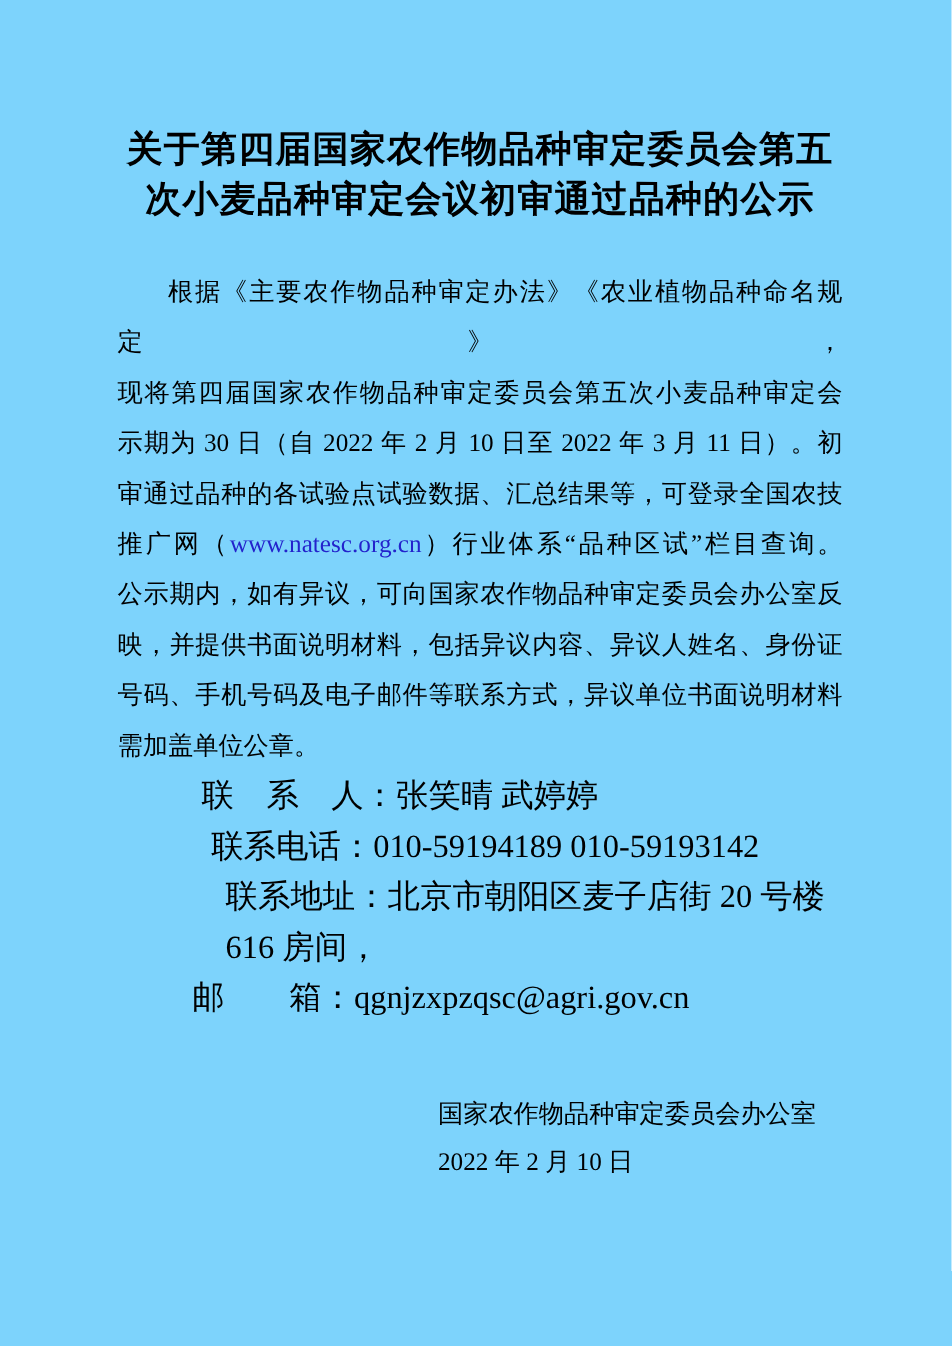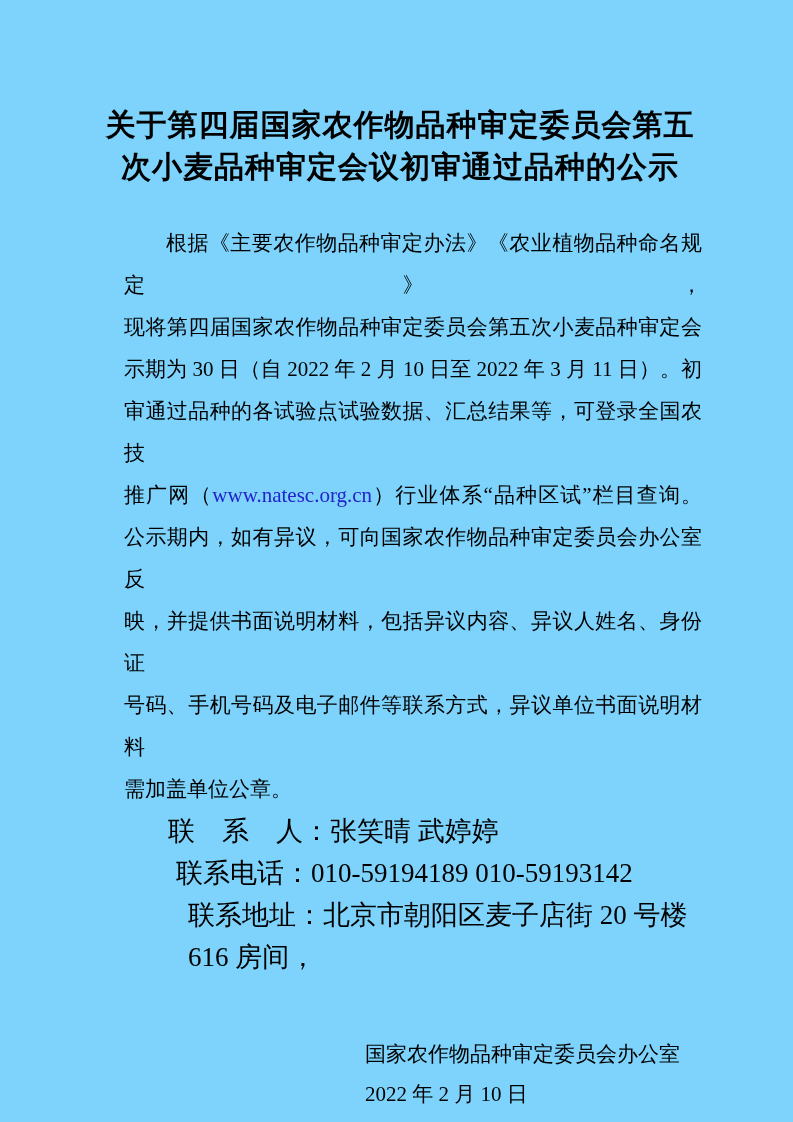--- a/index.html
+++ b/index.html
@@ -32,21 +32,20 @@
   }
   .doc-title .title-line { display: block; }
   .body-block {
     font-size: 21px;
     line-height: 42px;
   }
   .bline {
     text-align: justify;
     text-align-last: justify;
     white-space: normal;
-    margin-left: 26px;
   }
   .bline.indent { text-indent: 42px; }
   .bline.last {
     text-align: left;
     text-align-last: left;
   }
   .url {
     text-decoration: none;
     cursor: pointer;
   }
@@ -86,20 +85,21 @@
       <div class="bline">公示期内，如有异议，可向国家农作物品种审定委员会办公室反</div>
       <div class="bline">映，并提供书面说明材料，包括异议内容、异议人姓名、身份证</div>
       <div class="bline">号码、手机号码及电子邮件等联系方式，异议单位书面说明材料</div>
       <div class="bline last">需加盖单位公章。</div>
     </div>
 
     <div class="contact-block">
       <div class="cline-person">联　系　人：张笑晴 武婷婷</div>
       <div class="cline-phone">联系电话：010-59194189 010-59193142</div>
       <div class="cline-address">联系地址：北京市朝阳区麦子店街 20 号楼 616 房间，</div>
+      <div class="cline-email">邮　　箱：qgnjzxpzqsc@agri.gov.cn</div>
     </div>
 
     <div class="signature-block">
       <div>国家农作物品种审定委员会办公室</div>
       <div>2022 年 2 月 10 日</div>
     </div>
 
   </div>
 </div>
 

